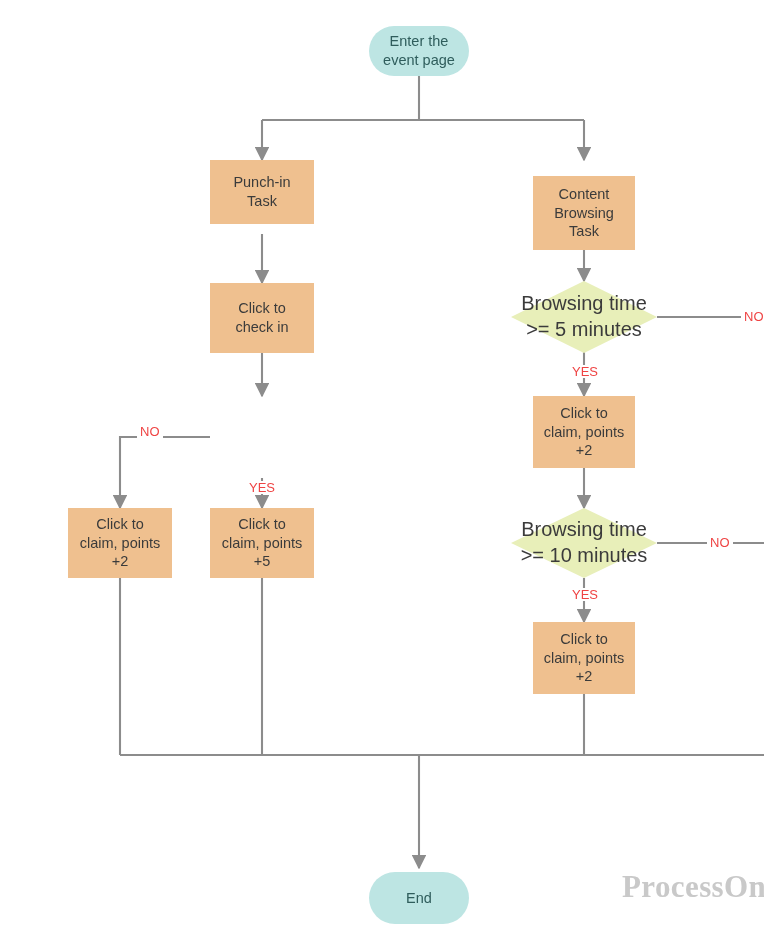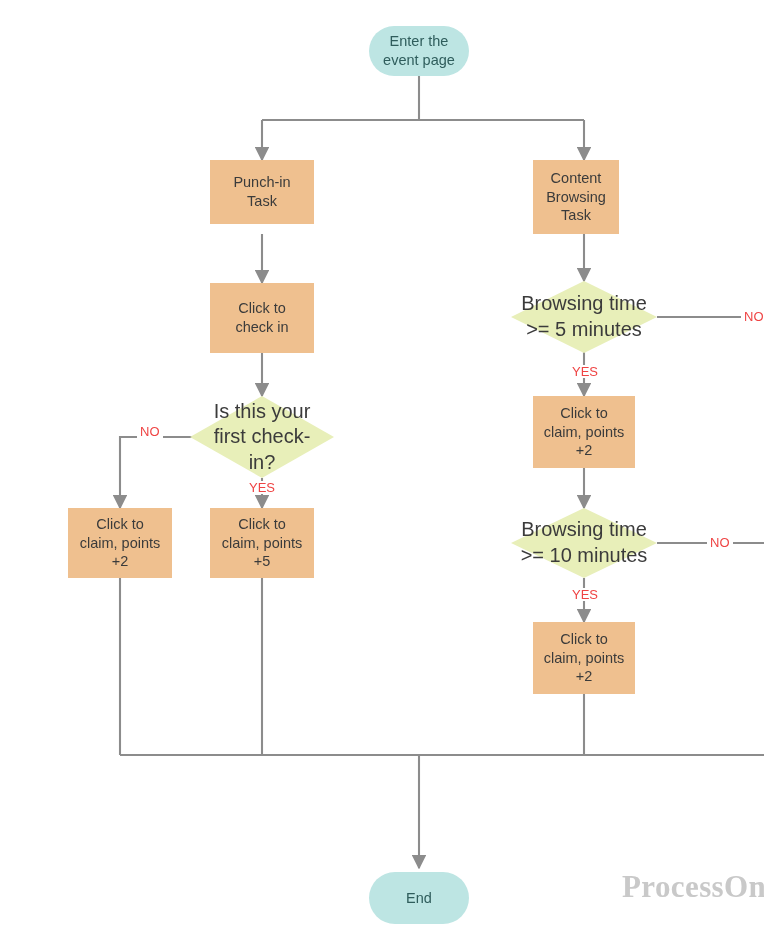--- a/index.html
+++ b/index.html
@@ -67,33 +67,27 @@
       <path d="M375,755 L375,868" marker-end="url(#ah)"></path>
     </g>
   </svg>
 
   <div class="node terminator" style="left:325px;top:26px;width:100px;height:50px;">Enter the
 event page</div>
 
   <div class="node process" style="left:166px;top:160px;width:104px;height:64px;">Punch-in
 Task</div>
 
-  <div class="node process" style="left:489px;top:160px;width:86px;height:74px;">Content
+  <div class="node process" style="left:489px;top:176px;width:102px;height:74px;">Content
 Browsing
 Task</div>
 
   <div class="node process" style="left:166px;top:283px;width:104px;height:70px;">Click to
 check in</div>
 
-  <div class="node decision" style="left:146px;top:396px;width:144px;height:82px;">
-    <span class="dia"></span>
-    <span class="dtext">Is this your
-first check-
-in?</span>
-  </div>
 
   <div class="node process" style="left:24px;top:508px;width:104px;height:70px;">Click to
 claim, points
 +2</div>
 
   <div class="node process" style="left:166px;top:508px;width:104px;height:70px;">Click to
 claim, points
 +5</div>
 
   <div class="node decision" style="left:467px;top:281px;width:146px;height:72px;">

